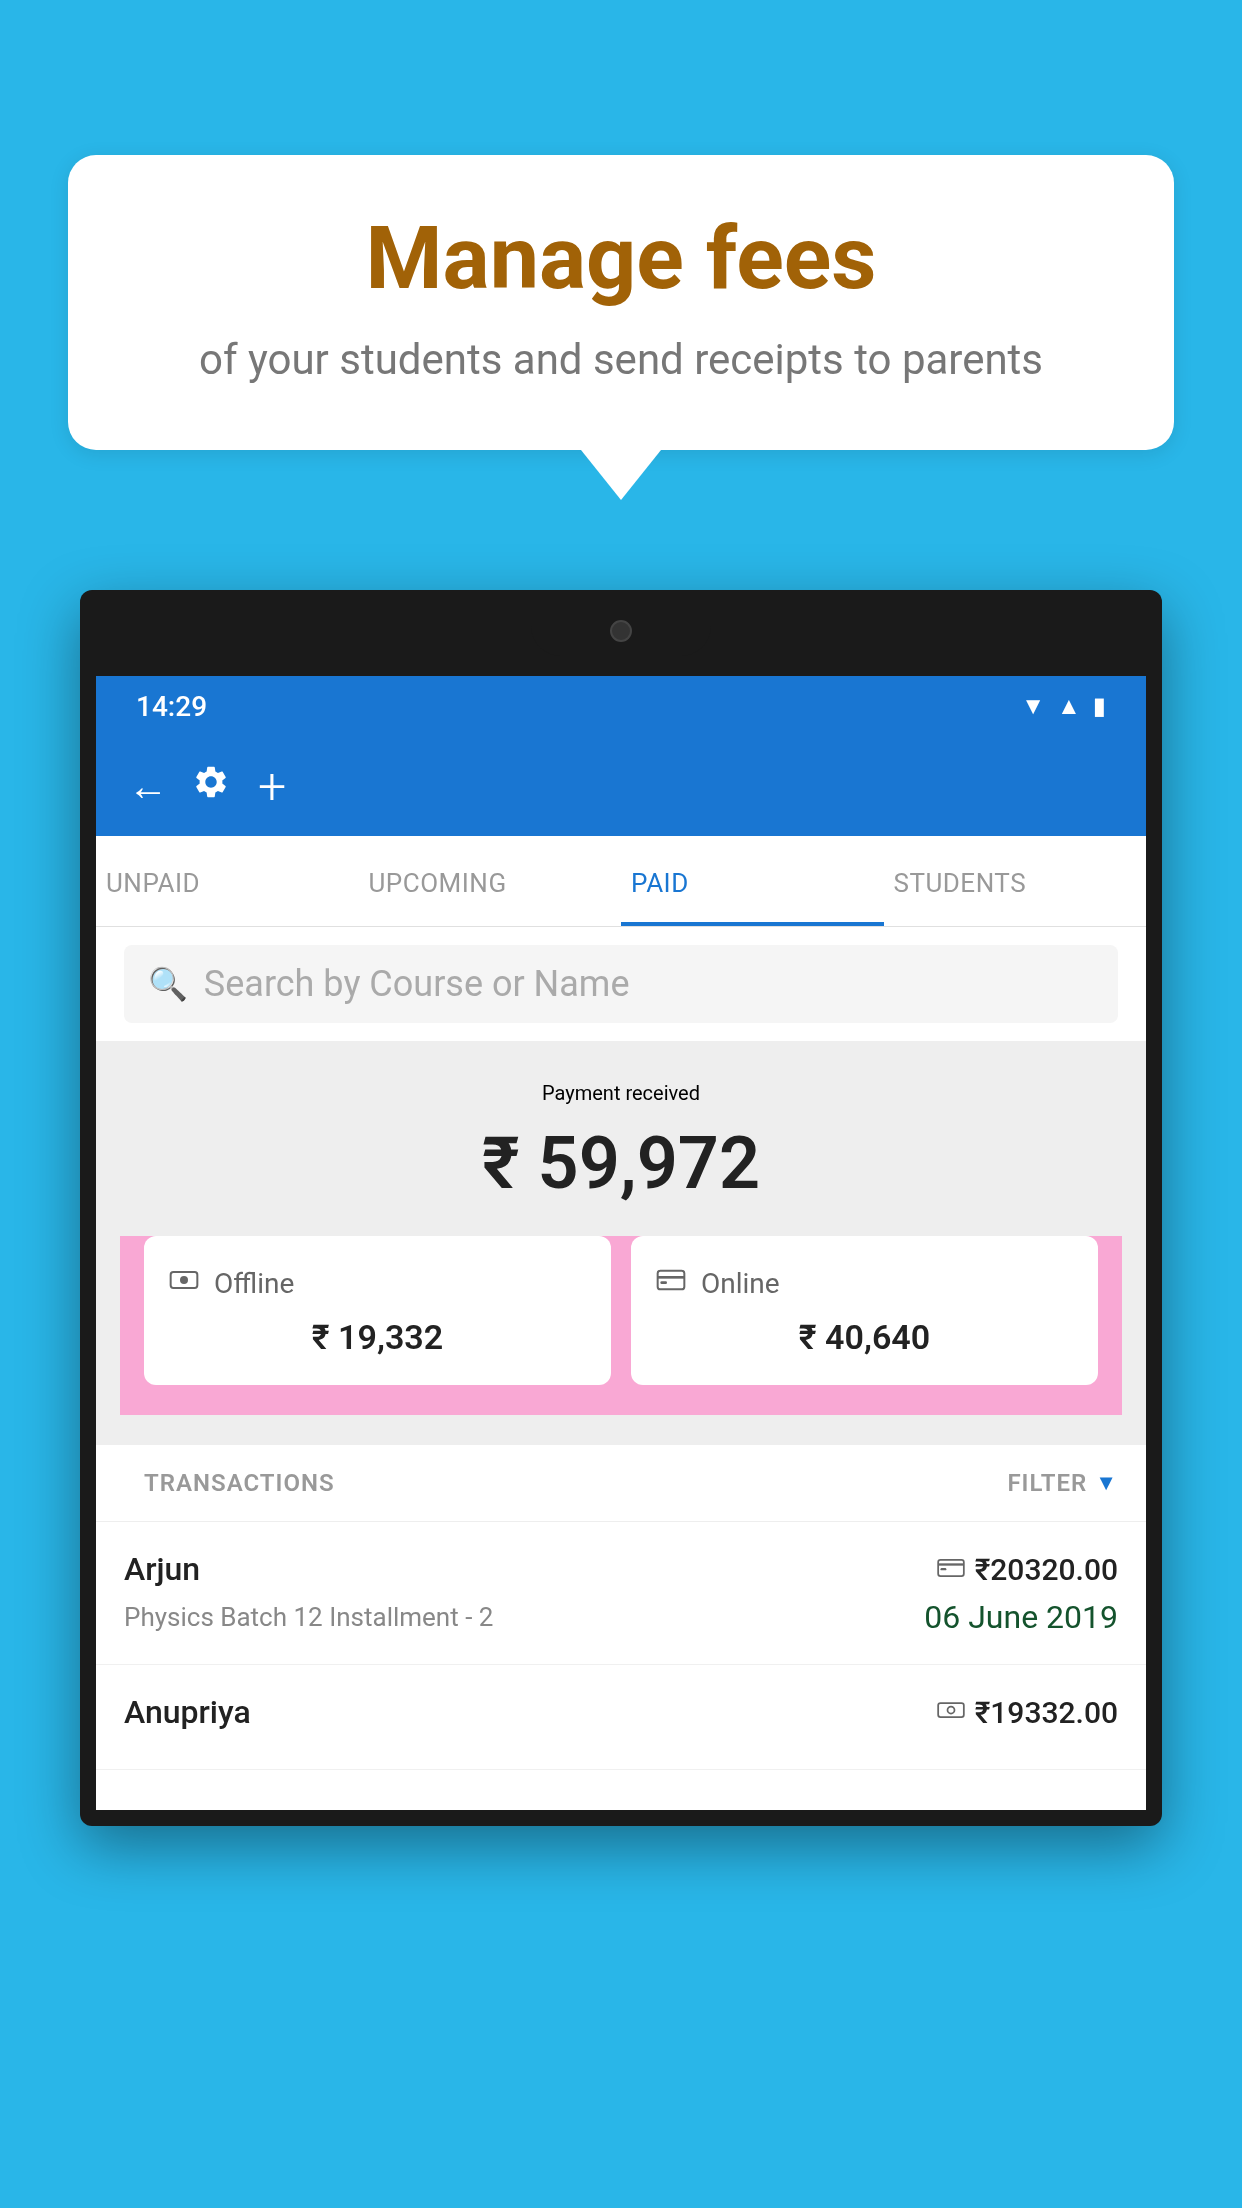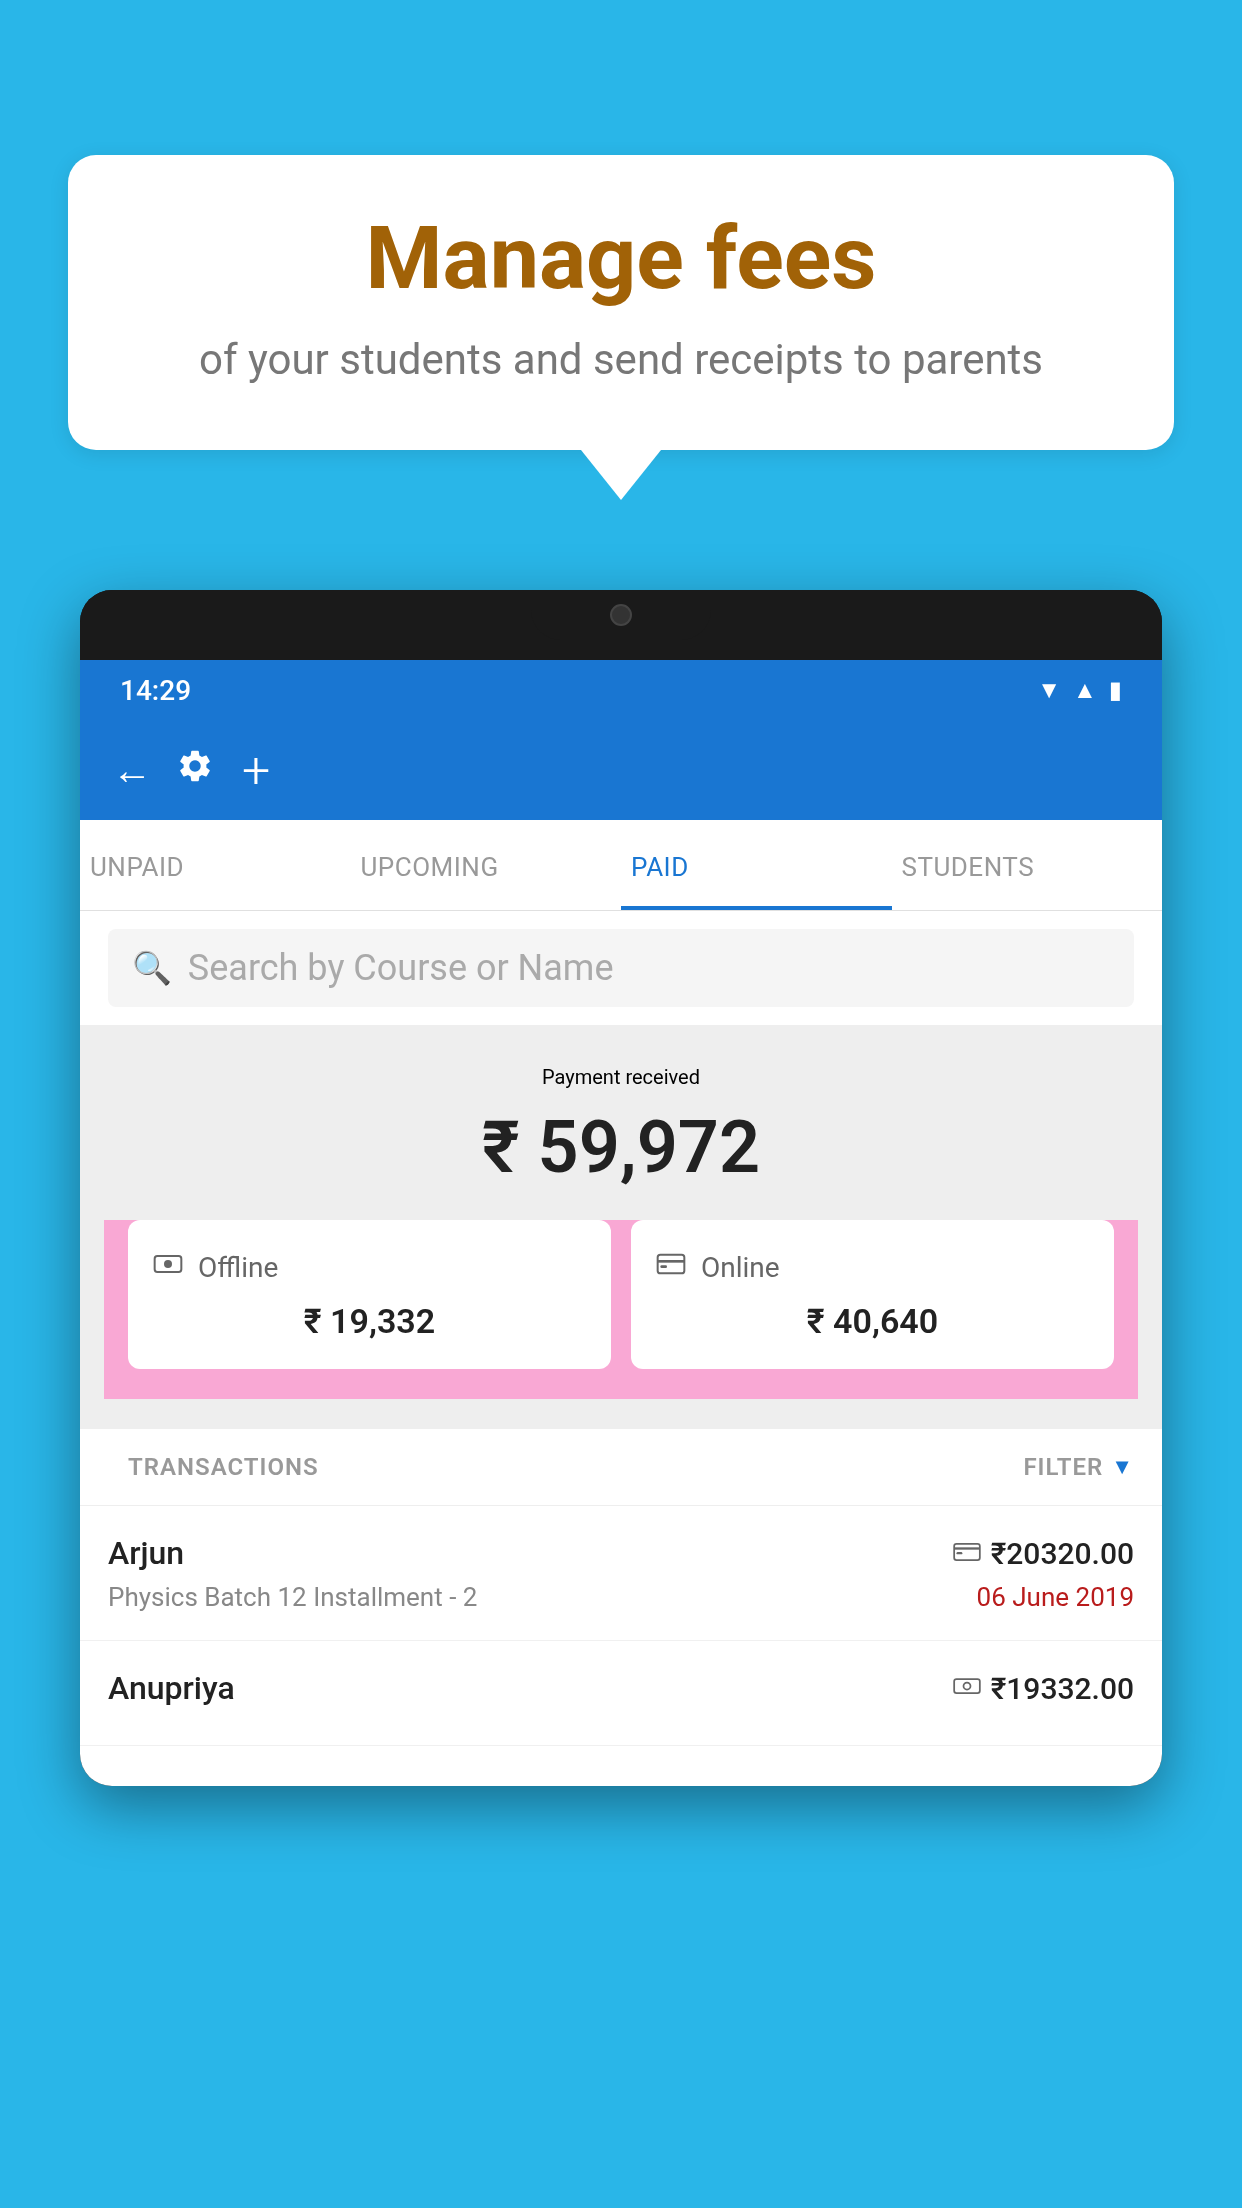--- a/index.html
+++ b/index.html
@@ -60,22 +60,22 @@
     
     .phone-container {
       position: absolute;
       top: 590px;
       left: 80px;
       right: 80px;
     }
 
     .phone {
       background: #1a1a1a;
-      border-radius: 32px;
-      padding: 0;
+      border-radius: 12px;
+      padding: 16px;
       box-shadow: 0 20px 60px rgba(0,0,0,0.4);
       overflow: hidden;
       position: relative;
     }
 
     
     .phone-top {
       background: #1a1a1a;
       height: 70px;
       display: flex;
@@ -367,22 +367,22 @@
       align-items: center;
       justify-content: space-between;
     }
 
     .transaction-course {
       color: #888;
       font-size: 26px;
     }
 
     .transaction-date {
-      color: #b91c1c;
-      font-size: 26px;
+      color: #14532d;
+      font-size: 32px;
     }
 
     
     .phone-bottom {
       background: white;
       height: 40px;
     }
 
     
     .gear-svg {

